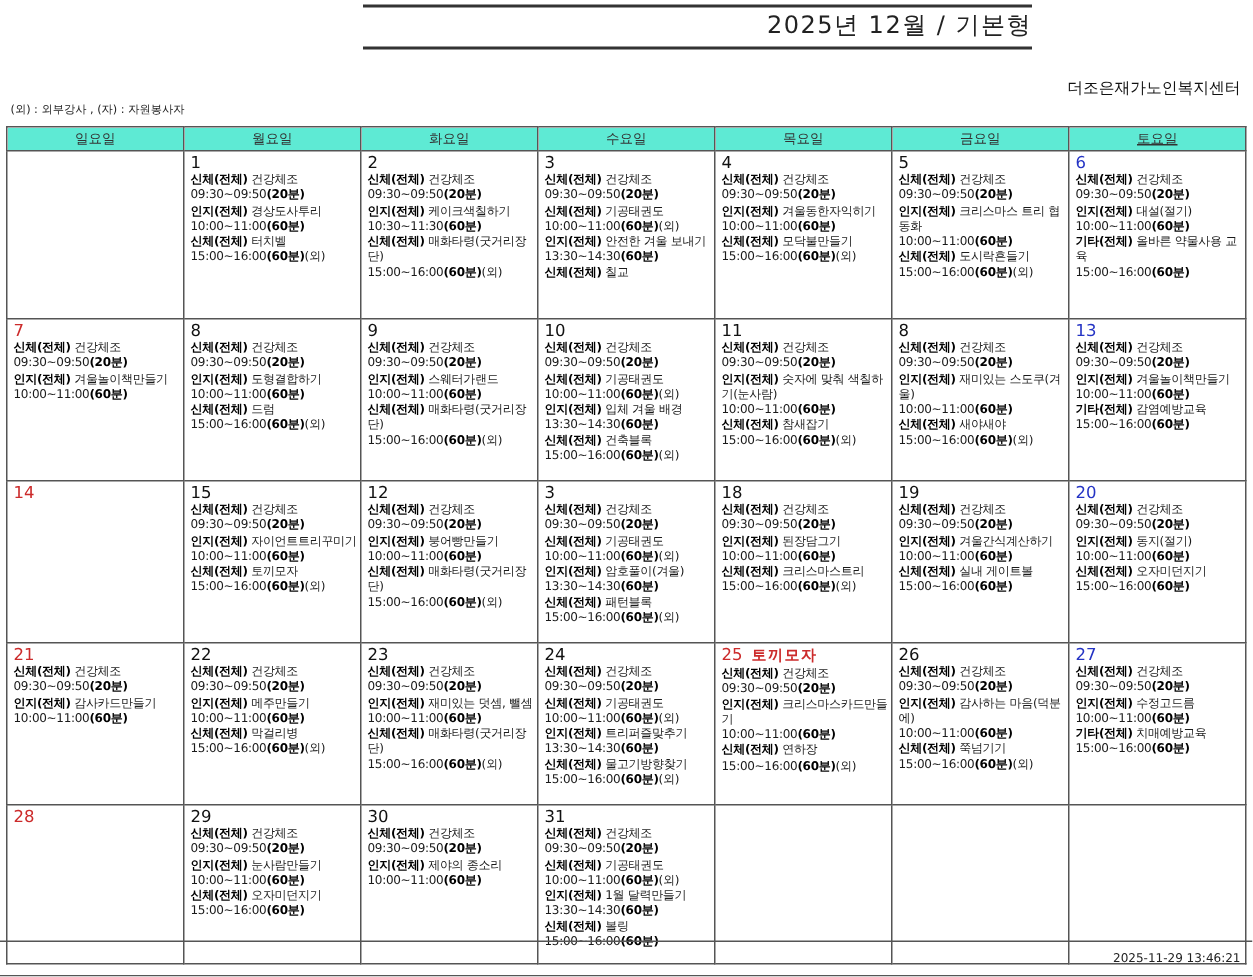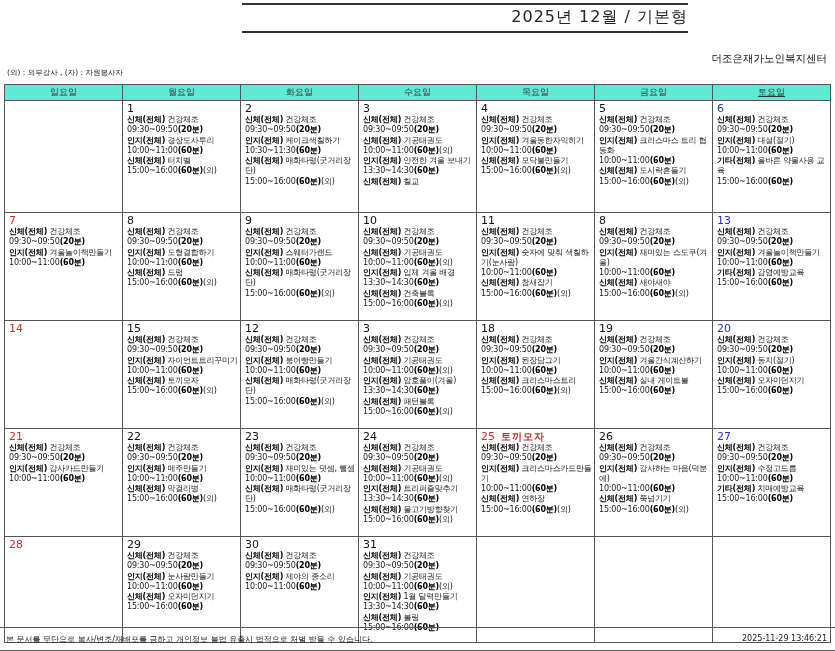--- a/index.html
+++ b/index.html
@@ -381,15 +381,14 @@
           <div class="line">15:00~16:00<b>(60분)</b></div>
         </td>
         <td></td>
         <td></td>
         <td></td>
       </tr>
     </tbody>
 </table>
 
 <div class="footer">
-  <span class="notice">본 문서를 무단으로 복사/변조/재배포를 금하고 개인정보 불법 유출시 법적으로 처벌 받을 수 있습니다.</span>
   <span class="stamp">2025-11-29 13:46:21</span>
 </div>
 
 </body></html>

